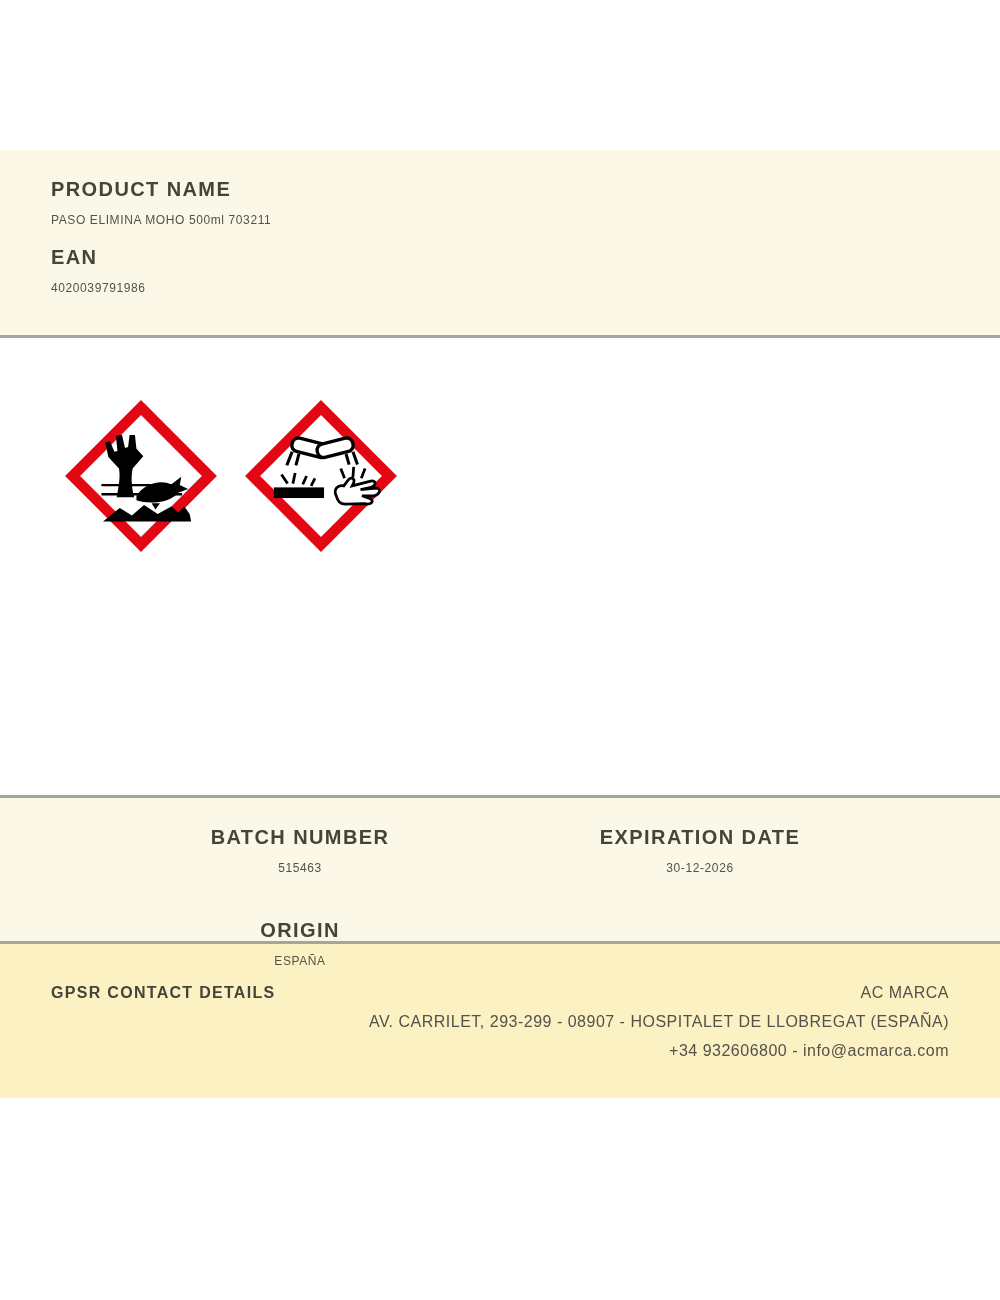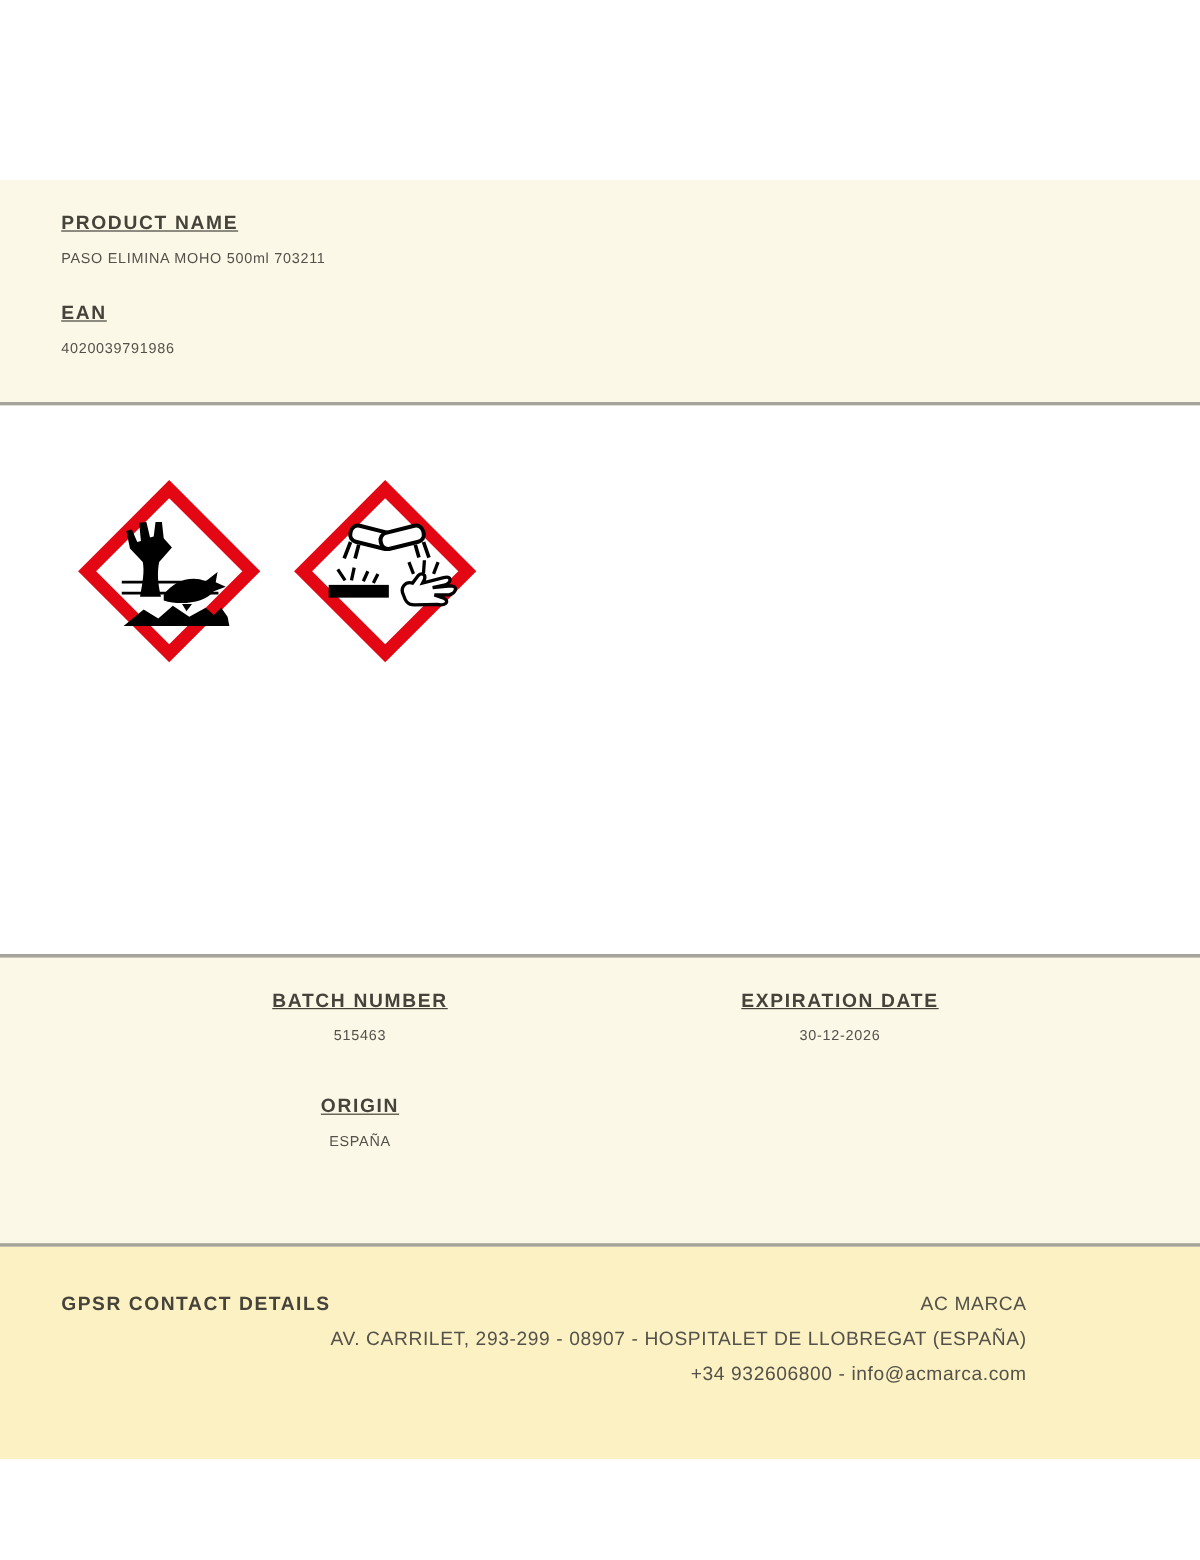--- a/index.html
+++ b/index.html
@@ -24,34 +24,33 @@
 
   
   .sec-product {
     margin-top: 150px;
     height: 188px;
     background: var(--section-cream);
     border-bottom: 3px solid var(--divider);
     padding: 28px 51px 0;
   }
   .field-label {
-    font-size: 16px;
+    font-size: 20px;
     font-weight: bold;
     letter-spacing: 1.4px;
     color: var(--label-color);
     margin: 0 0 12px 0;
-    text-decoration: underline;
   }
   .field-value {
     font-size: 12px;
     letter-spacing: 0.6px;
     color: var(--value-color);
     margin: 0;
   }
-  .field + .field { margin-top: 31px; }
+  .field + .field { margin-top: 19px; }
 
   
   .sec-pictograms {
     height: 457px;
     padding: 62px 0 0 65px;
     display: flex;
     gap: 28px;
     align-items: flex-start;
     background: #ffffff;
   }
@@ -59,39 +58,40 @@
   .pictogram .diamond {
     fill: #ffffff;
     stroke: var(--pictogram-red);
     stroke-width: 7;
   }
   .pictogram .ink { fill: var(--pictogram-black); }
   .pictogram .inkline { stroke: var(--pictogram-black); fill: none; }
 
   
   .sec-batch {
-    height: 244px;
+    height: 149px;
     background: var(--section-cream);
     border-top: 3px solid var(--divider);
     border-bottom: 3px solid var(--divider);
     padding: 28px 100px 0;
   }
   .grid2 {
     display: grid;
     grid-template-columns: 1fr 1fr;
     row-gap: 44px;
     text-align: center;
   }
 
   
   .sec-contact {
-    height: 177px;
+    height: 154px;
     background: var(--section-yellow);
     padding: 40px 51px 0;
     display: flex;
+    justify-content: space-between;
     align-items: flex-start;
   }
   .contact-title {
     font-size: 16px;
     font-weight: bold;
     letter-spacing: 1.3px;
     color: var(--label-color);
     margin: 0;
     white-space: nowrap;
   }

